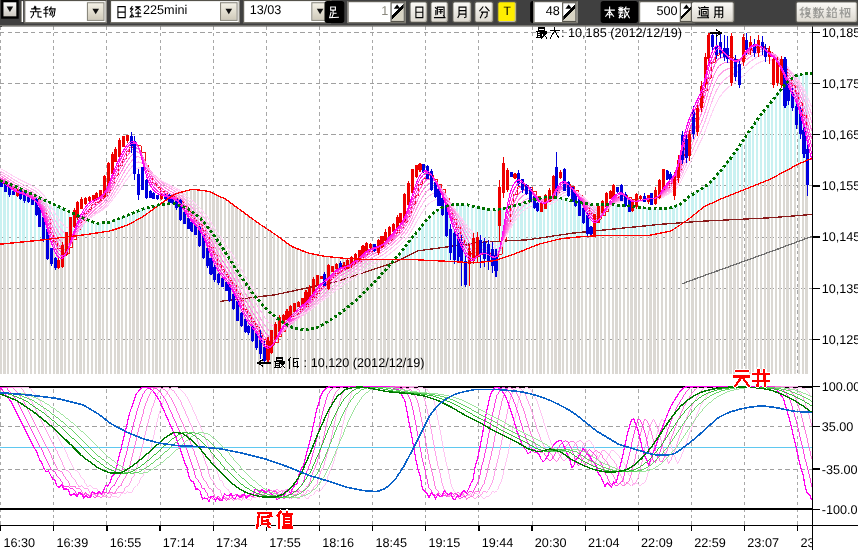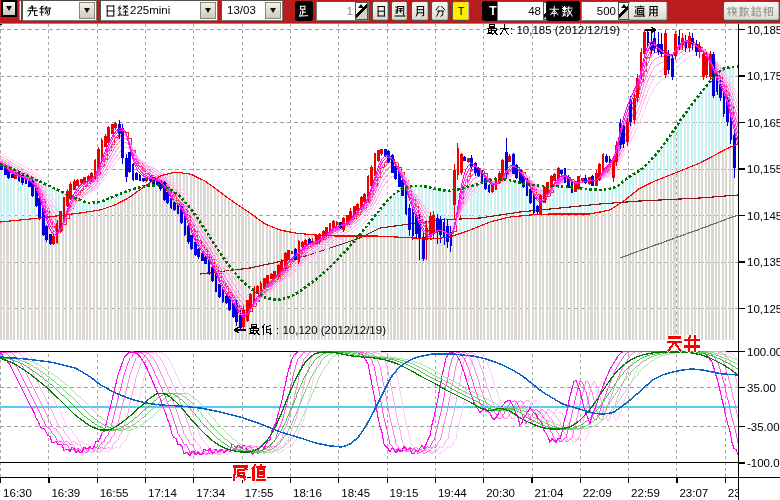--- a/index.html
+++ b/index.html
@@ -1,14 +1,14 @@
 <!DOCTYPE html>
 <html><head><meta charset="utf-8"><style>*{margin:0;padding:0;box-sizing:border-box}
 body{width:780px;height:500px;font-family:"Liberation Sans",sans-serif;background:#fff;overflow:hidden;position:relative}
-#tbar{position:absolute;left:0;top:0;width:780px;height:24px;background:#b91c1c;border-bottom:1px solid #8c8b84}
+#tbar{position:absolute;left:0;top:0;width:780px;height:24px;background:#404040;border-bottom:1px solid #8c8b84}
 #dbtn{position:absolute;left:1px;top:0;width:16px;height:17px;border:2px solid #000;background:linear-gradient(#fff,#c9c5bd);display:flex;align-items:center;justify-content:center}
 #sep{position:absolute;left:19px;top:1px;width:2px;height:19px;border-left:1px solid #9a988f;border-right:1px solid #fff}
 .tri{width:0;height:0;border-left:3.5px solid transparent;border-right:3.5px solid transparent;border-top:5px solid #111}
 .cb{position:absolute;top:0;height:21px;background:#fff;border:1px solid #7a786f;border-top-color:#55534b;border-left-color:#55534b}
 .cbt{position:absolute;top:3px;font-size:11.5px;color:#000}
 .cba{position:absolute;right:1px;top:1px;bottom:1px;width:16px;background:linear-gradient(#f4f1e6,#cfcaba);border:1px solid #8a887d;display:flex;align-items:center;justify-content:center}
 .btn{position:absolute;top:1px;height:20px;background:linear-gradient(#fcfbf8,#dcd8cf);border:1px solid #55544e;border-radius:2.5px;box-shadow:inset -1px -1px 0 #b9b5ac;font-size:11px;text-align:center;line-height:19px}
 .blk{position:absolute;top:1px;height:20px;background:#000;color:#fff;border:1px solid #000;border-radius:2.5px;font-size:12px;text-align:center;line-height:19px;font-weight:bold}
 .spin{position:absolute;top:1px;height:20px;background:#fff;border:1px solid #7a786f;border-top-color:#55534b}
 .spin span{position:absolute;right:15px;top:3px;font-size:11.5px}
@@ -191,38 +191,38 @@
       <div class="cba">
         <div class="tri"></div>
       </div>
     </div>
     <div class="cb" style="left:100px;width:118px">
       <span class="cbt" style="left:29px">225mini</span>
       <div class="cba">
         <div class="tri"></div>
       </div>
     </div>
-    <div class="cb" style="left:221px;width:62px">
+    <div class="cb" style="left:221px;width:80px">
       <span class="cbt" style="left:5px">13/03</span>
       <div class="cba">
         <div class="tri"></div>
       </div>
     </div>
     <div class="blk" style="left:295px;width:18px"></div>
     <div class="spin" style="left:316px;width:53px">
       <span class="gr">1</span>
       <div class="sic"></div>
     </div>
     <div class="btn" style="left:372px;width:17px"></div>
     <div class="btn" style="left:391px;width:17px"></div>
     <div class="btn" style="left:411px;width:18px"></div>
     <div class="btn" style="left:431px;width:18px"></div>
     <div class="btn" style="left:452px;width:18px;background:#ffee00">T</div>
     <div class="blk" style="left:482px;width:22px">T</div>
-    <div class="spin" style="left:497px;width:60px">
+    <div class="spin" style="left:485px;width:40px">
       <span>48</span>
       <div class="sic"></div>
     </div>
     <div class="blk" style="left:546px;width:34px"></div>
     <div class="spin" style="left:581px;width:51px">
       <span>500</span>
       <div class="sic"></div>
     </div>
     <div class="btn" style="left:628px;width:40px"></div>
     <div class="btn" style="left:723px;width:57px"></div>

